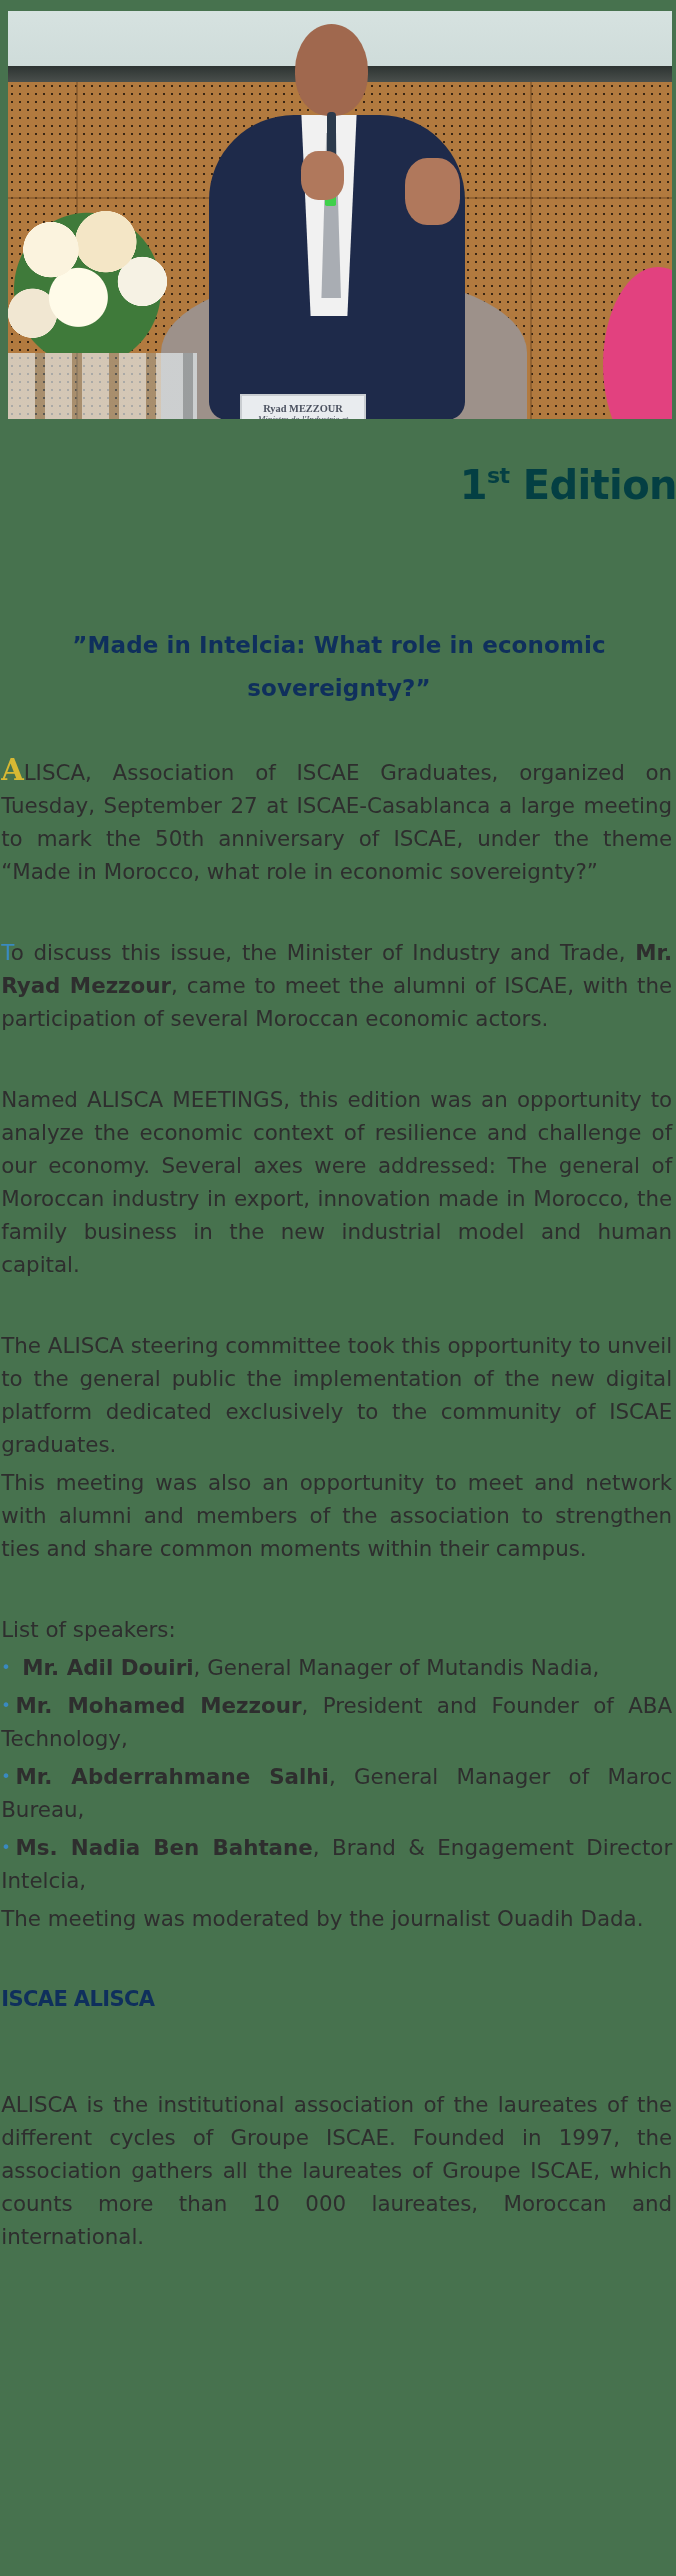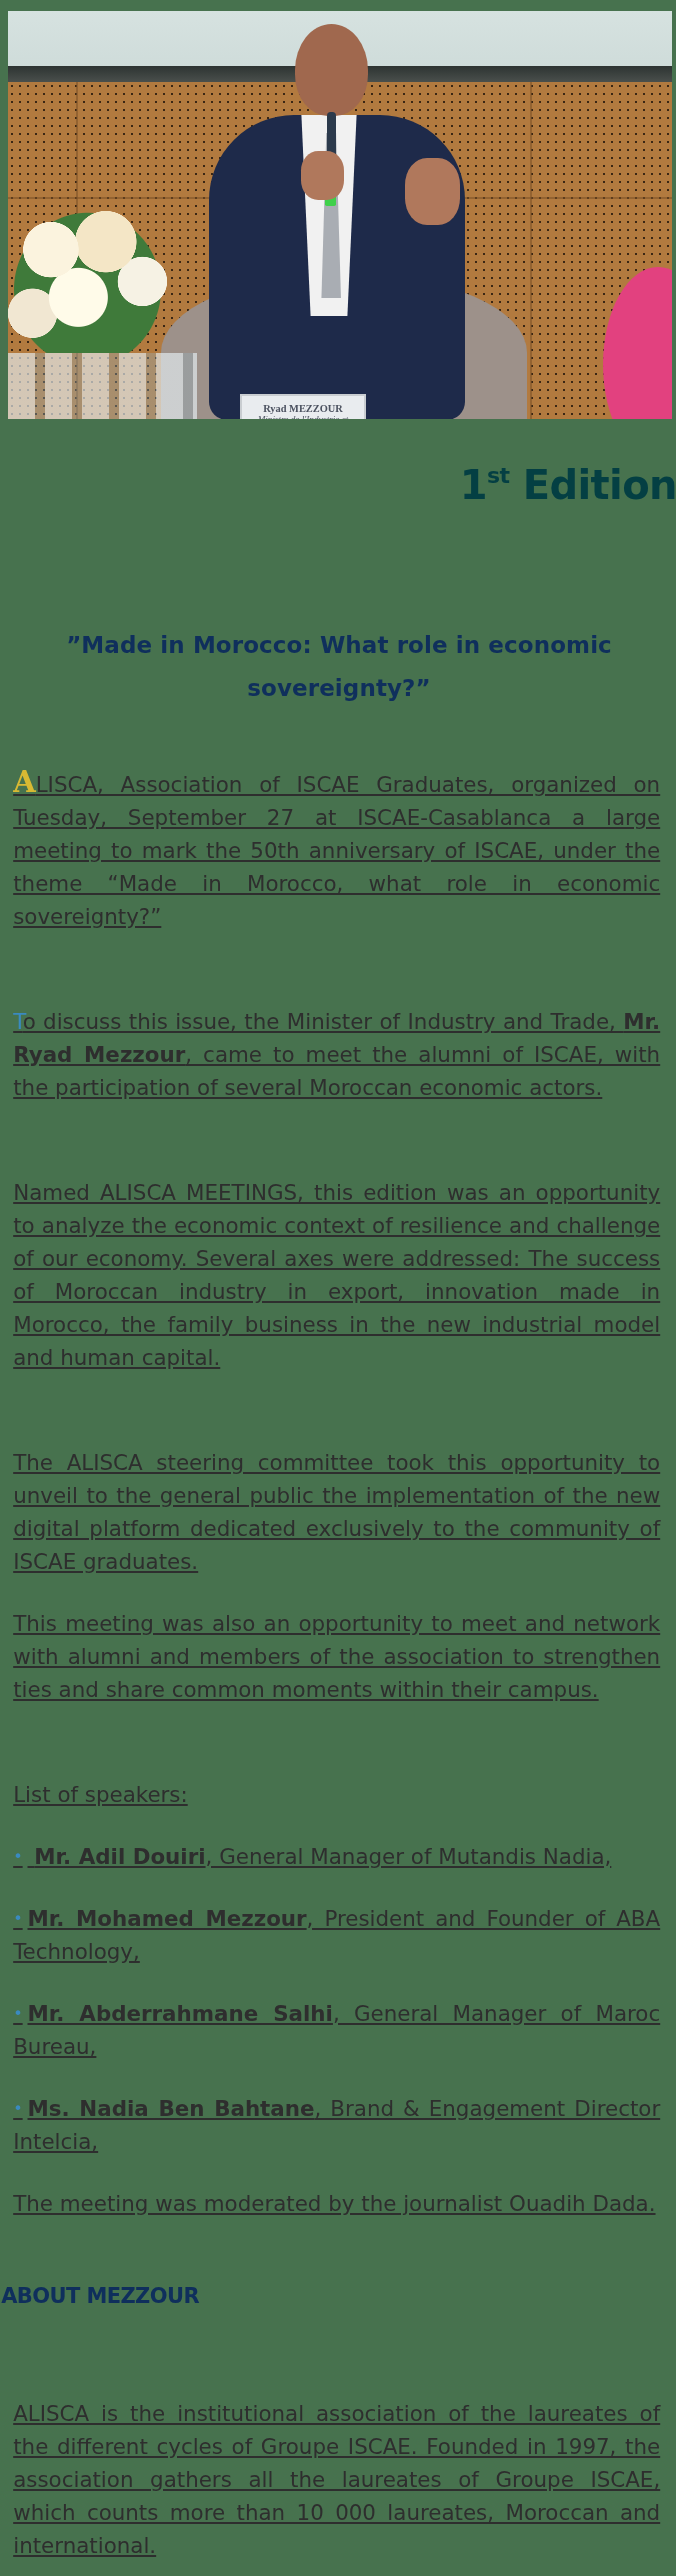--- a/index.html
+++ b/index.html
@@ -122,21 +122,21 @@
     font-family: "DejaVu Sans", sans-serif;
     letter-spacing: 0.1px;
   }
 
   .content {
     position: absolute; left: 1.2px; top: 754px; width: 671px;
     font-family: "DejaVu Sans", sans-serif;
     font-size: 21.4px; line-height: 33px;
     color: #2E2E2E;
   }
-  .content p { margin: 12px; text-align: justify; text-decoration: underline; }
+  .content p { margin: 0; text-align: justify; }
   .dropcap {
     font-family: "DejaVu Serif", serif; font-weight: bold; color: #D8B933; font-size: 29px;
   }
   .t-accent { color: #3A8AC0; }
   .gap-large { height: 48px; }
   .gap-small { height: 4.9px; }
   .bullet { color: #3A8AC0; font-size: 16px; vertical-align: 1.8px; margin-right: 4.9px; }
   strong { font-weight: bold; }
   .about-heading {
     font-family: "DejaVu Sans", sans-serif; font-weight: bold; font-size: 21px;
@@ -171,32 +171,32 @@
   </div>
 </div>
 
 <div class="title-block">
   <div class="edition">
     <span>1</span><sup>st</sup>
     <span>Edition</span>
   </div>
 </div>
 
-<div class="subtitle">”Made in Morocco: What role in economic sovereignty?”</div>
+<div class="subtitle">”Made in Intelcia: What role in economic sovereignty?”</div>
 
 <div class="content">
   <p><span class="dropcap">A</span><span>LISCA, Association of ISCAE Graduates, organized on Tuesday, September 27 at ISCAE-Casablanca a large meeting to mark the 50th anniversary of ISCAE, under the theme “Made in Morocco, what role in economic sovereignty?”</span></p>
 
   <div class="gap-large"></div>
 
   <p><span class="t-accent">T</span><span>o discuss this issue, the Minister of Industry and Trade, </span><strong>Mr. Ryad Mezzour</strong><span>, came to meet the alumni of ISCAE, with the participation of several Moroccan economic actors.</span></p>
 
   <div class="gap-large"></div>
 
-  <p>Named ALISCA MEETINGS, this edition was an opportunity to analyze the economic context of resilience and challenge of our economy. Several axes were addressed: The success of Moroccan industry in export, innovation made in Morocco, the family business in the new industrial model and human capital.</p>
+  <p>Named ALISCA MEETINGS, this edition was an opportunity to analyze the economic context of resilience and challenge of our economy. Several axes were addressed: The general of Moroccan industry in export, innovation made in Morocco, the family business in the new industrial model and human capital.</p>
 
   <div class="gap-large"></div>
 
   <p>The ALISCA steering committee took this opportunity to unveil to the general public the implementation of the new digital platform dedicated exclusively to the community of ISCAE graduates.</p>
   <div class="gap-small"></div>
   <p>This meeting was also an opportunity to meet and network with alumni and members of the association to strengthen ties and share common moments within their campus.</p>
 
   <div class="gap-large"></div>
 
   <p>List of speakers:</p>
@@ -206,19 +206,19 @@
   <p><span class="bullet">•</span><strong>Mr. Mohamed Mezzour</strong><span>, President and Founder of ABA Technology,</span></p>
   <div class="gap-small"></div>
   <p><span class="bullet">•</span><strong>Mr. Abderrahmane Salhi</strong><span>, General Manager of Maroc Bureau,</span></p>
   <div class="gap-small"></div>
   <p><span class="bullet">•</span><strong>Ms. Nadia Ben Bahtane</strong><span>, Brand &amp; Engagement Director Intelcia,</span></p>
   <div class="gap-small"></div>
   <p>The meeting was moderated by the journalist Ouadih Dada.</p>
 
   <div class="gap-large"></div>
 
-  <div class="about-heading">ABOUT MEZZOUR</div>
+  <div class="about-heading">ISCAE ALISCA</div>
 
   <div style="height:72px"></div>
 
   <p>ALISCA is the institutional association of the laureates of the different cycles of Groupe ISCAE. Founded in 1997, the association gathers all the laureates of Groupe ISCAE, which counts more than 10 000 laureates, Moroccan and international.</p>
 </div>
 
 
 </body></html>

